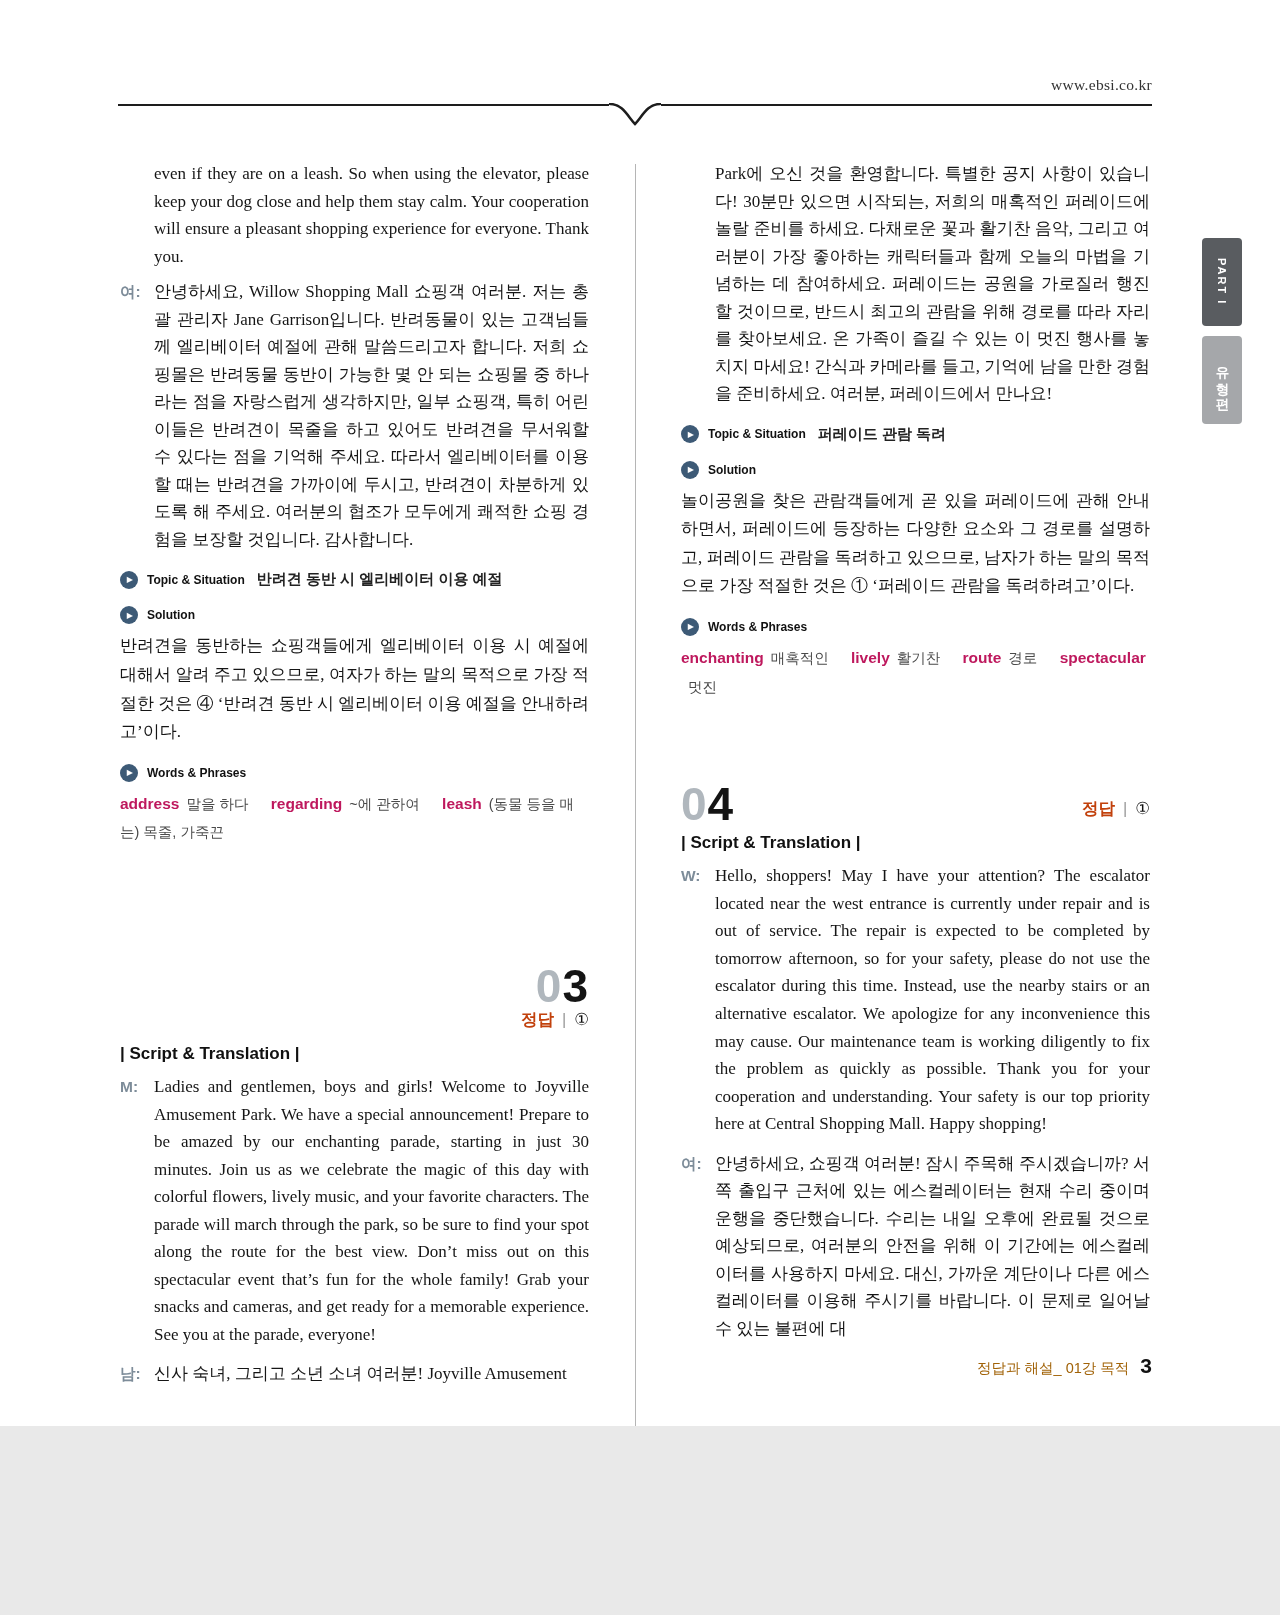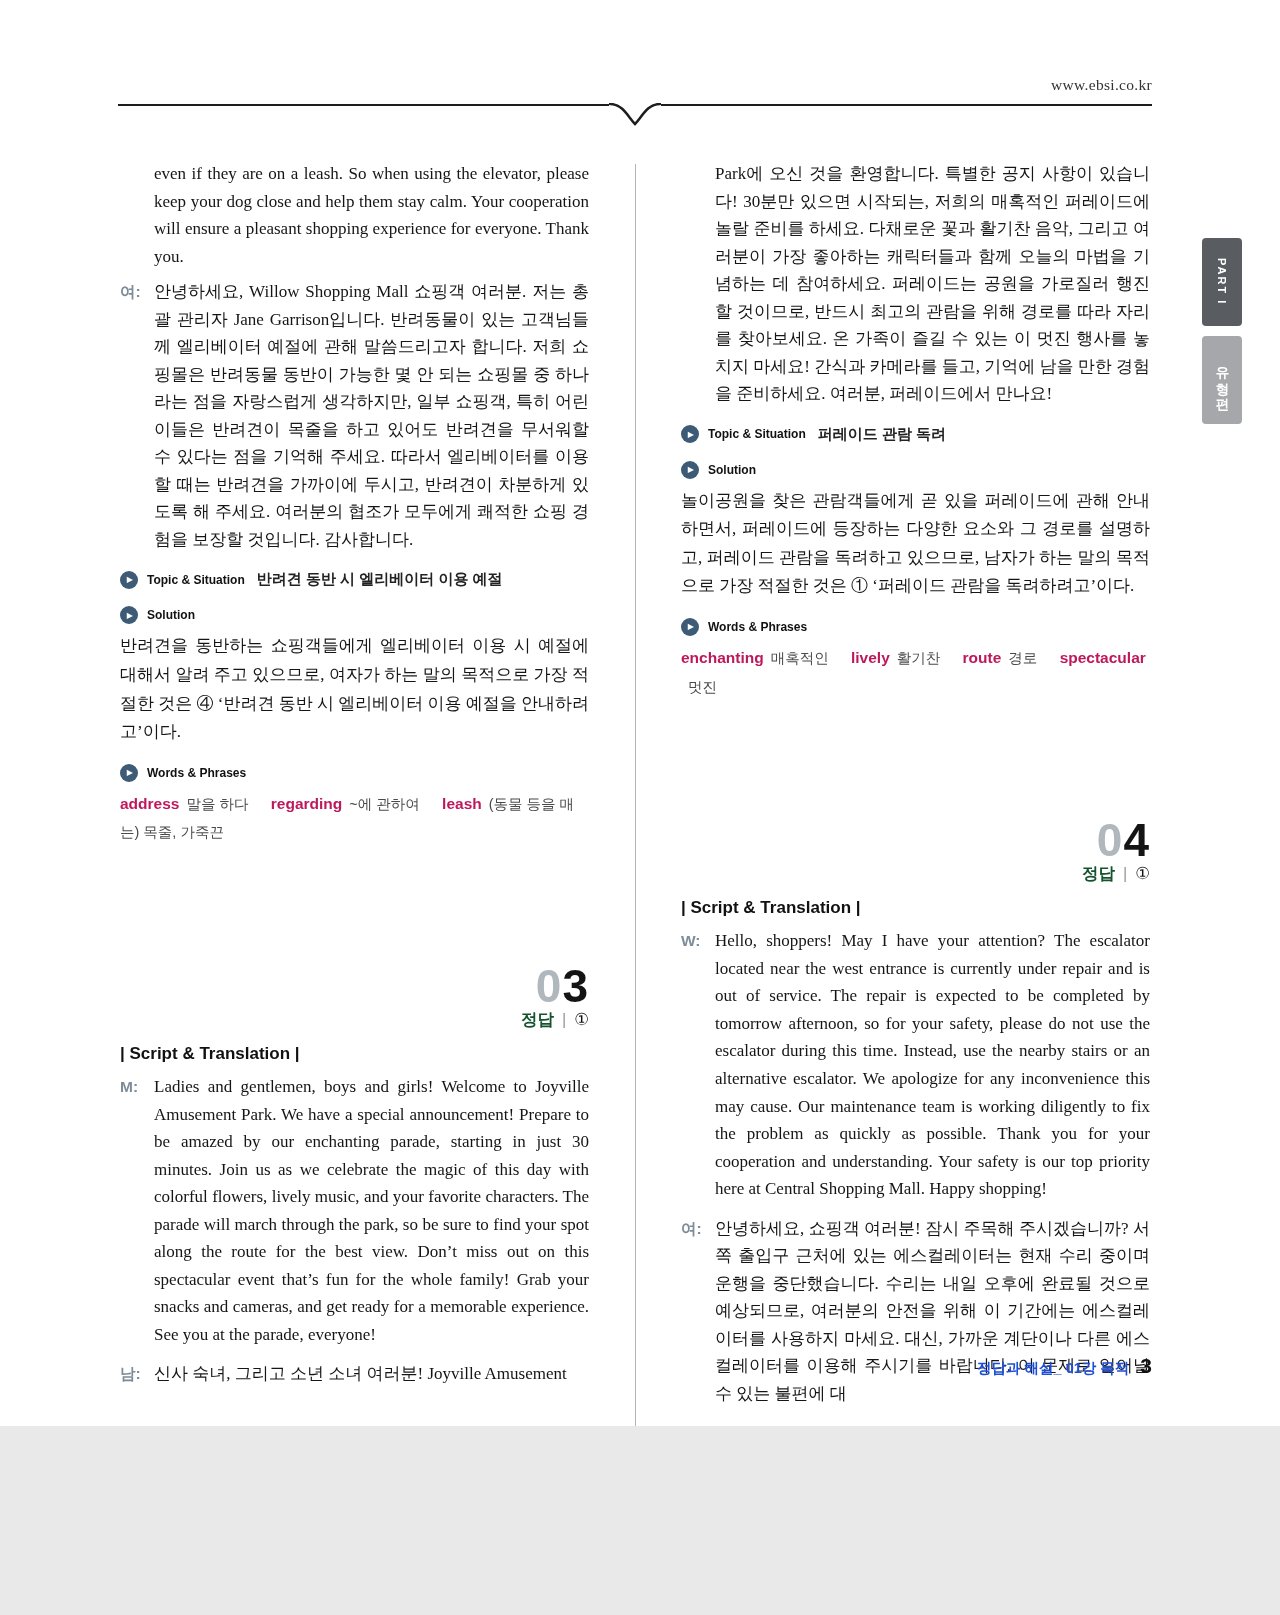--- a/index.html
+++ b/index.html
@@ -81,35 +81,35 @@
   .prob-head {
     display:flex; justify-content:space-between; align-items:flex-end;
     border-left:0; margin-bottom:6px;
   }
   .prob-num {
     font-family:"Liberation Sans",sans-serif; font-size:46px; font-weight:700;
     line-height:1; letter-spacing:1px; color:#141414;
   }
   .num-zero { color:#b0b7bd; }
   .prob-answer { font-family:"Liberation Sans",sans-serif; font-size:16.5px; padding-bottom:7px; }
-  .ans-label { font-weight:700; color:#14532d; }
+  .ans-label { font-weight:700; color:#c2410c; }
   .ans-sep { color:#9a9a9a; margin:0 8px; font-weight:400; }
   .ans-value { color:#111; }
   .script-heading {
     font-family:"Liberation Sans",sans-serif; font-weight:700; font-size:17px;
     margin:6px 0 9px 0; color:#111;
   }
   .gap-q3 { margin-top:116px;flex-direction:column; }
-  .gap-q4 { margin-top:116px;flex-direction:column; }
+  .gap-q4 { margin-top:80px; }
 
   .footer {
     position:absolute; right:128px; bottom:48px;
     font-family:"Liberation Sans",sans-serif; display:flex; align-items:baseline;
   }
-  .footer-label { font-size:14.5px; font-weight:700; color:#1d4ed8; }
+  .footer-label { font-size:14.5px; font-weight:400; color:#a16207; }
   .footer-page { font-size:21px; font-weight:700; color:#111; margin-left:11px; }
 </style>
 </head>
 <body>
 
 <div class="page">
 
   <div class="top-url">www.ebsi.co.kr</div>
 
   <div class="top-rule">

